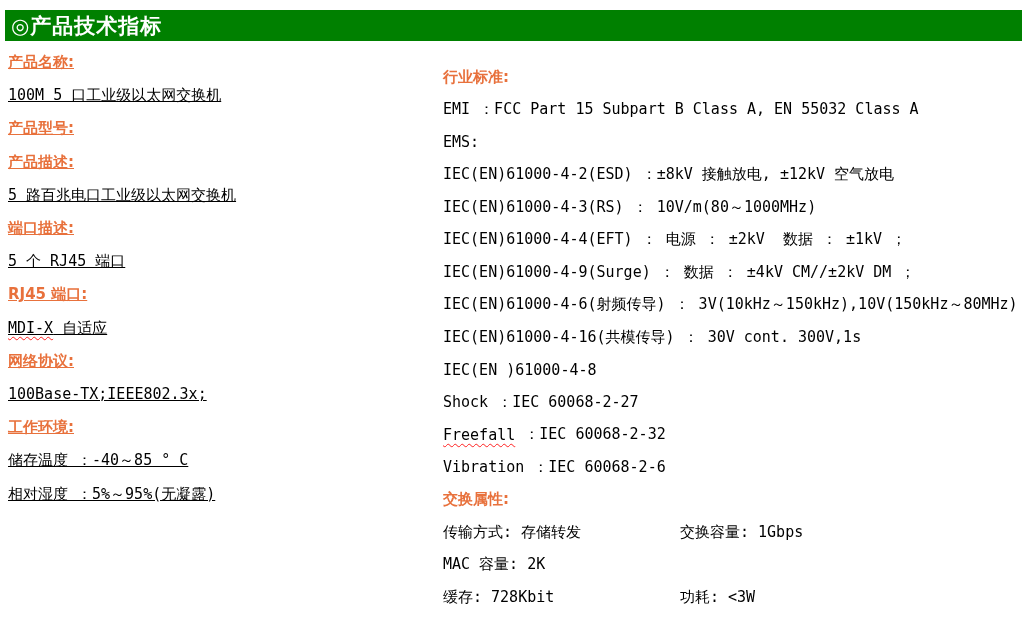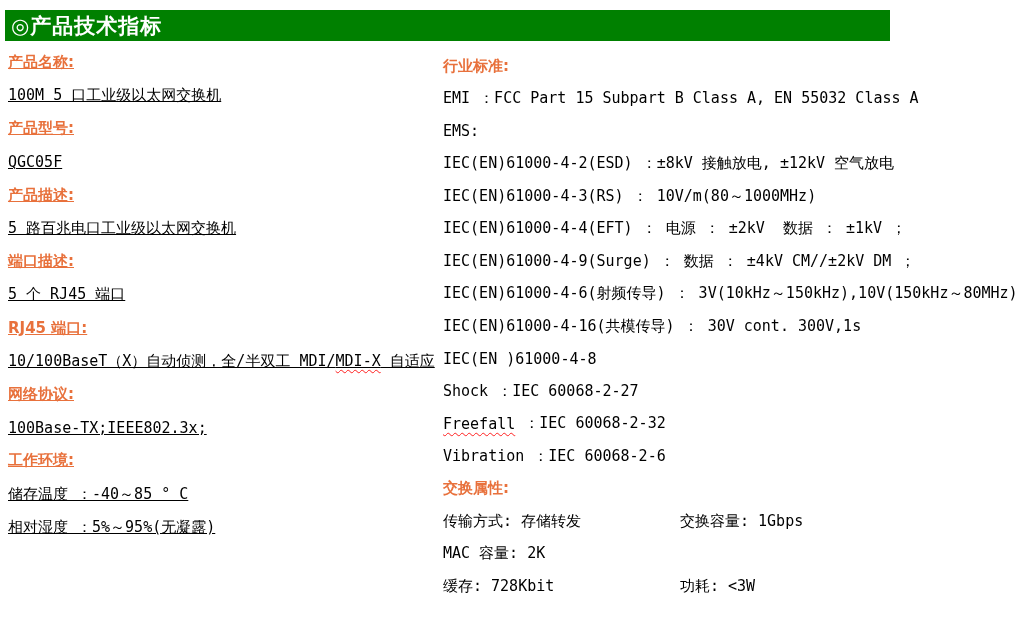--- a/index.html
+++ b/index.html
@@ -6,41 +6,41 @@
   .page{
     position:relative;
     width:1029px;height:624px;
     background:#ffffff;
     overflow:hidden;
     font-family:"DejaVu Sans Mono","DejaVu Sans",monospace;
     color:#000000;
   }
   .header-bar{
     margin:10px 7px 0 5px;
-    width:885px;height:31px;
+    width:1017px;height:31px;
     background:#008000;
     display:flex;align-items:center;
     box-sizing:border-box;
     padding-left:6px;
   }
   .header-title{
     color:#ffffff;
     font-family:"DejaVu Sans","Liberation Sans",sans-serif;
     font-size:21px;
     font-weight:bold;
     letter-spacing:1px;
     white-space:pre;
   }
   .content{
     display:flex;
     padding-left:8px;
   }
   .col{box-sizing:border-box;}
   .col-left{width:435px;padding-top:5px;}
-  .col-right{flex:1;padding-top:9px;}
+  .col-right{flex:1;padding-top:20px;}
   .col p{
     margin:0;
     display:flex;
     align-items:center;
     white-space:pre;
     font-size:15px;
   }
   .col-left p{height:33.2px;text-decoration:underline;}
   .col-right p{height:32.5px;}
   .h{
@@ -69,27 +69,26 @@
   <div class="header-bar">
     <span class="header-title">◎产品技术指标</span>
   </div>
 
   <div class="content">
 
     <div class="col col-left">
       <p class="h">产品名称:</p>
       <p>100M 5 口工业级以太网交换机</p>
       <p class="h">产品型号:</p>
-      <p>QGC05F</p>
       <p class="h">产品描述:</p>
       <p>5 路百兆电口工业级以太网交换机</p>
       <p class="h">端口描述:</p>
       <p>5 个 RJ45 端口</p>
       <p class="h">RJ45 端口:</p>
-      <p><span>10/100BaseT（X）自动侦测，全/半双工 MDI/</span><span class="wavy">MDI-X</span><span> 自适应</span></p>
+      <p><span class="wavy">MDI-X</span><span> 自适应</span></p>
       <p class="h">网络协议:</p>
       <p>100Base-TX;IEEE802.3x;</p>
       <p class="h">工作环境:</p>
       <p>储存温度 ：-40～85 ° C</p>
       <p>相对湿度 ：5%～95%(无凝露)</p>
     </div>
 
     <div class="col col-right">
       <p class="h">行业标准:</p>
       <p>EMI ：FCC Part 15 Subpart B Class A, EN 55032 Class A</p>

